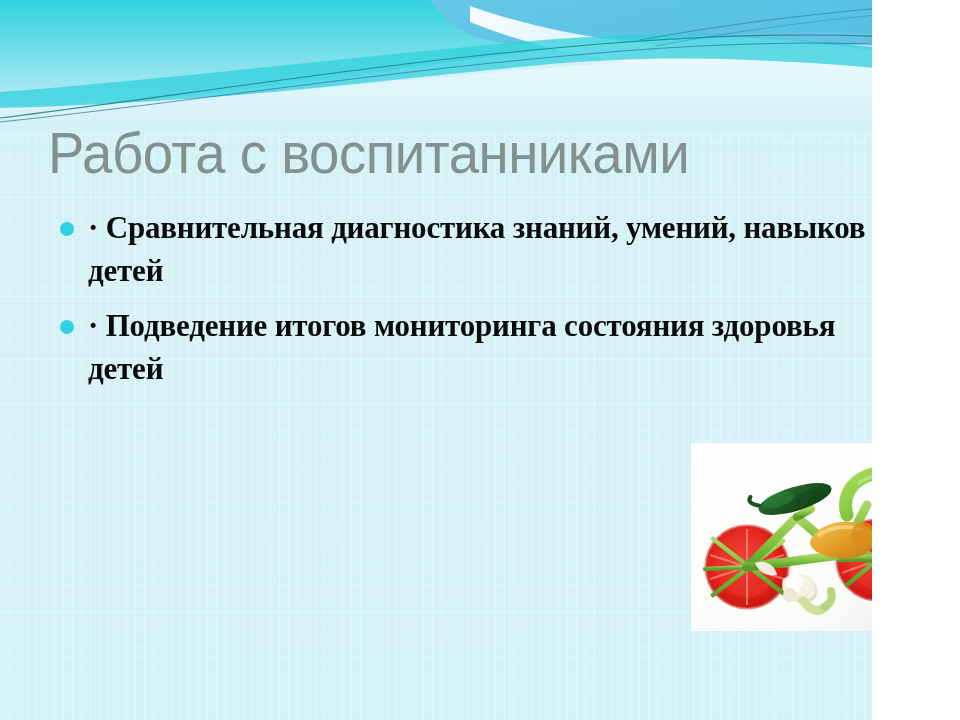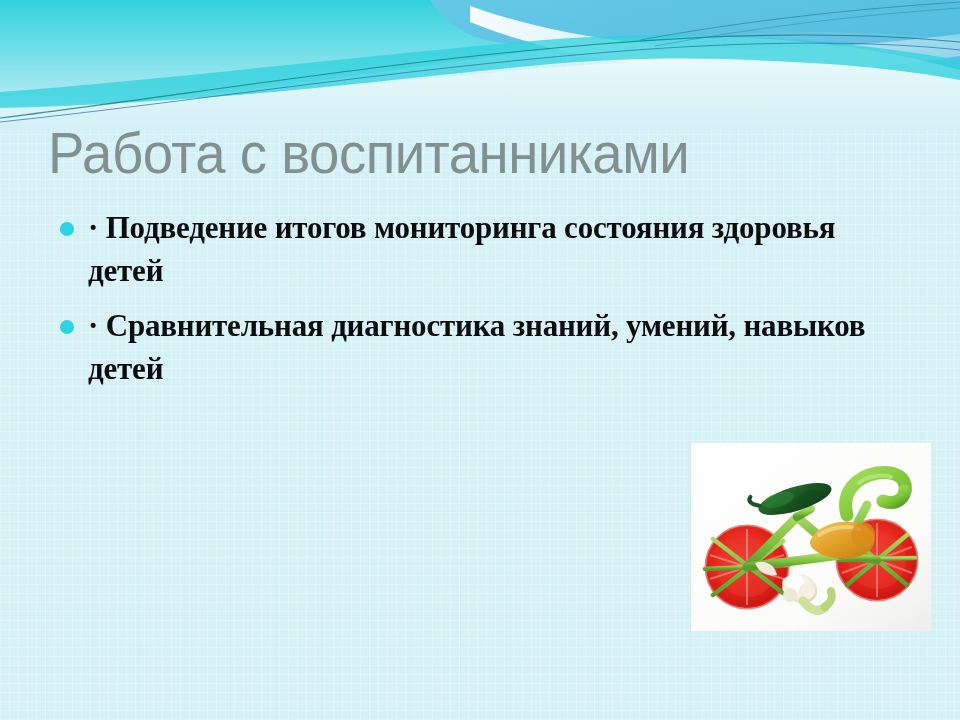--- a/index.html
+++ b/index.html
@@ -9,21 +9,21 @@
   }
   body {
     width: 960px;
     height: 720px;
     overflow: hidden;
     font-family: "Liberation Sans", sans-serif;
   }
 
   #slide {
     position: relative;
-    width: 960px;
+    width: 872px;
     height: 720px;
     overflow: hidden;
     background: #d6f2f7;
   }
 
   
   .bg-base {
     position: absolute;
     inset: 0;
     background:
@@ -164,25 +164,25 @@
       <path d="M640,40 C760,18 870,8 960,2" fill="none" stroke="#1f6e8c" stroke-width="1" opacity=".55"></path>
       <path d="M655,46 C775,24 875,14 960,8" fill="none" stroke="#2b7fa5" stroke-width="1" opacity=".45"></path>
     </svg>
   </div>
 
   <div class="title">Работа с воспитанниками</div>
 
   <ul class="body-list">
     <li class="bullet-item">
       <span class="bullet-dot"></span>
-      <span class="bullet-text">· Подведение итогов мониторинга состояния здоровья детей</span>
+      <span class="bullet-text">·    Сравнительная диагностика знаний, умений, навыков детей</span>
     </li>
     <li class="bullet-item">
       <span class="bullet-dot"></span>
-      <span class="bullet-text">·    Сравнительная диагностика знаний, умений, навыков детей</span>
+      <span class="bullet-text">· Подведение итогов мониторинга состояния здоровья детей</span>
     </li>
   </ul>
 
   <div class="photo">
     <svg width="240" height="188" viewBox="0 0 240 188" xmlns="http://www.w3.org/2000/svg">
       <defs>
         <radialGradient id="tomGrad" cx="45%" cy="40%" r="65%">
           <stop offset="0%" stop-color="#f5483a"></stop>
           <stop offset="60%" stop-color="#e4241a"></stop>
           <stop offset="100%" stop-color="#bf1410"></stop>

